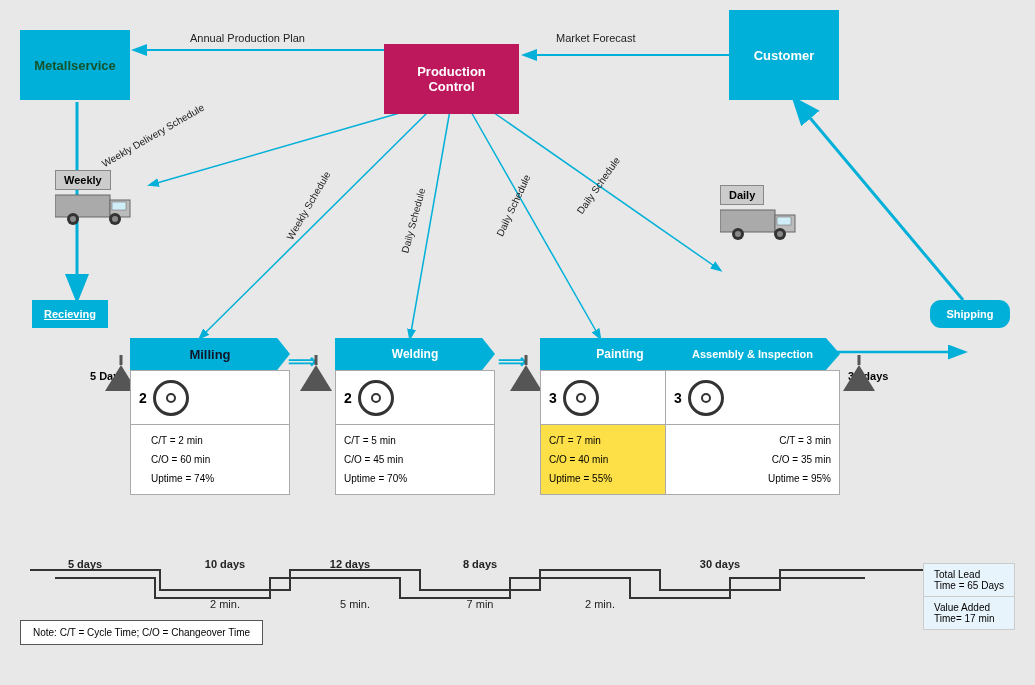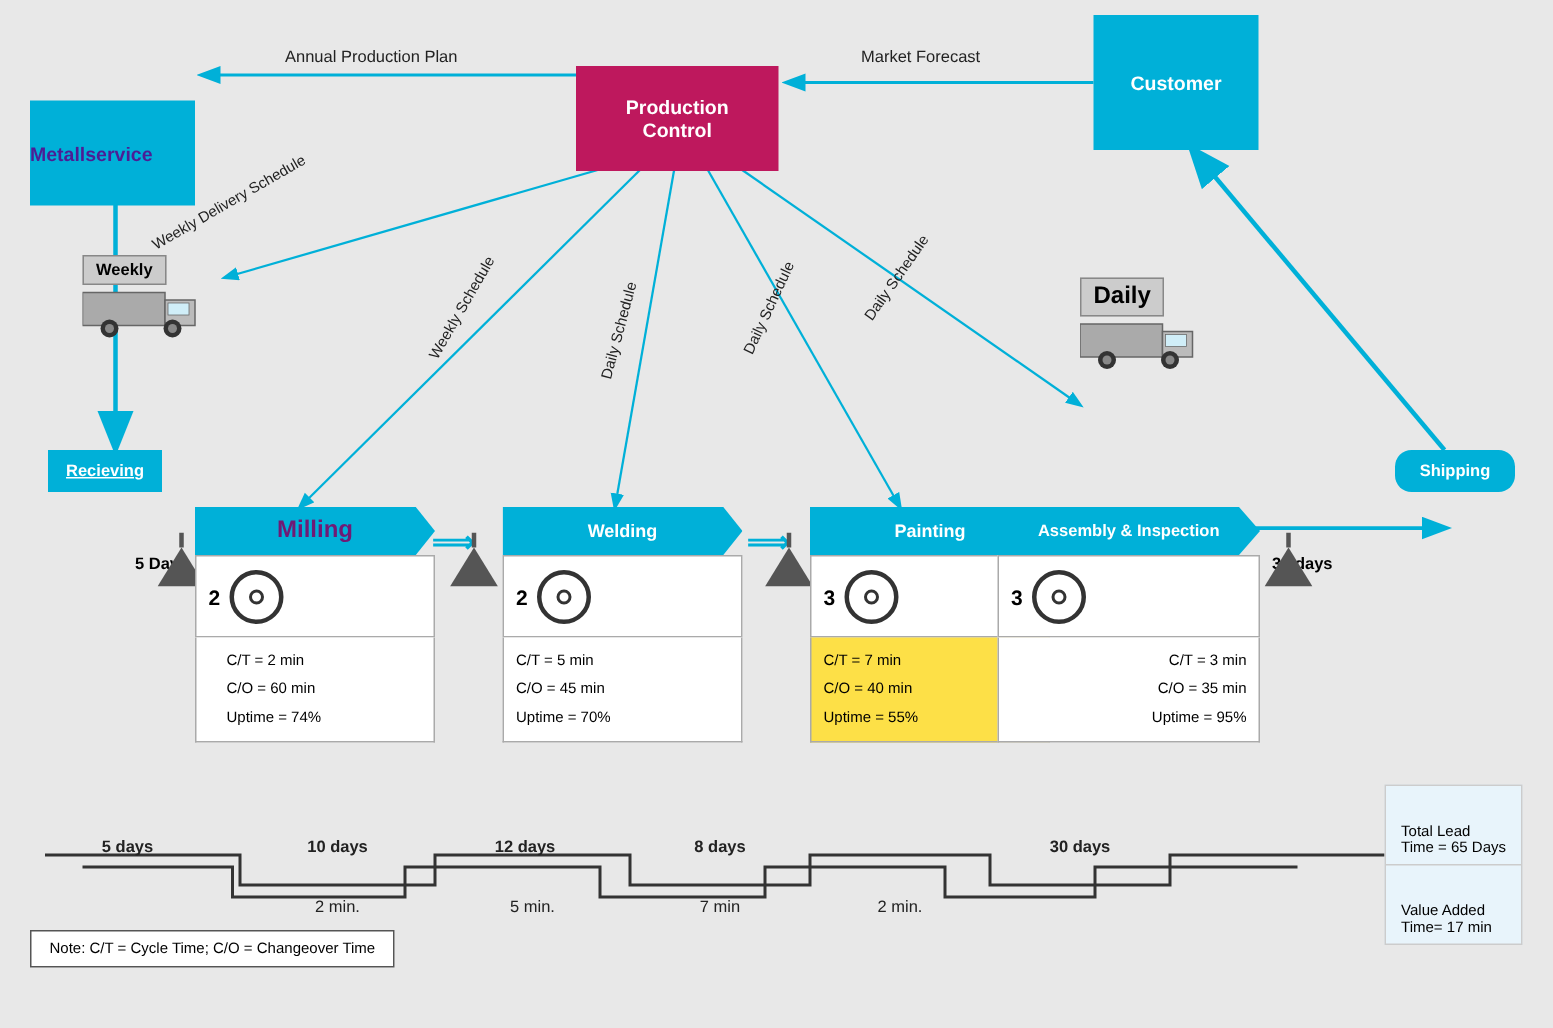--- a/index.html
+++ b/index.html
@@ -66,26 +66,25 @@
     
     .metallservice-box {
       position: absolute;
       top: 30px;
       left: 20px;
       width: 110px;
       height: 70px;
       background: #00b0d8;
       display: flex;
       align-items: center;
-      justify-content: flex-start;
+      justify-content: center;
       text-align: center;
       font-weight: bold;
       font-size: 13px;
-      color: #4c1d95;
-      margin-top: 37px;
+      color: #14532d;
     }
 
     
     .receiving-box {
       position: absolute;
       top: 300px;
       left: 32px;
       width: 76px;
       height: 28px;
       background: #00b0d8;
@@ -145,21 +144,20 @@
       position: absolute;
       bottom: 55px;
       right: 20px;
       border: 1px solid #ccc;
       background: #e8f4fb;
       font-size: 10px;
     }
     .summary-row {
       padding: 5px 10px;
       border-bottom: 1px solid #ccc;
-      margin-top: 20px;
     }
     .summary-row:last-child { border-bottom: none; }
 
     
     .rotated-label {
       position: absolute;
       font-size: 10px;
       transform-origin: center center;
       white-space: nowrap;
       color: #222;
@@ -238,21 +236,21 @@
   </div>
 
   <div class="metallservice-box">
     <span>Metallservice</span>
   </div>
 
   <div class="rotated-label" style="top:32px; left:190px; font-size:11px;">
     <span>Annual Production Plan</span>
   </div>
 
-  <div class="rotated-label" style="top:32px; left:574px; font-size:11px;">
+  <div class="rotated-label" style="top:32px; left:556px; font-size:11px;">
     <span>Market Forecast</span>
   </div>
 
   <div class="rotated-label" style="top:130px; left:95px; transform:rotate(-30deg); font-size:10px;">
     <span>Weekly Delivery Schedule</span>
   </div>
 
   <div class="rotated-label" style="top:200px; left:270px; transform:rotate(-60deg); font-size:10px;">
     <span>Weekly Schedule</span>
   </div>
@@ -282,21 +280,21 @@
       <rect x="57" y="12" width="14" height="8" fill="#d0eef8" stroke="#666" stroke-width="0.5"></rect>
 
       <circle cx="18" cy="29" r="6" fill="#333"></circle>
       <circle cx="18" cy="29" r="3" fill="#888"></circle>
       <circle cx="60" cy="29" r="6" fill="#333"></circle>
       <circle cx="60" cy="29" r="3" fill="#888"></circle>
     </svg>
   </div>
 
   <div class="truck-daily">
-    <div style="background:#ccc; border:1.5px solid #888; padding:3px 8px; font-size:16px; font-weight:bold; display:inline-block;">
+    <div style="background:#ccc; border:1.5px solid #888; padding:3px 8px; font-size:11px; font-weight:bold; display:inline-block;">
       <span>Daily</span>
     </div>
     <svg width="80" height="38" viewBox="0 0 80 38" style="display:block;">
       <rect x="0" y="5" width="55" height="22" fill="#aaa" stroke="#666" stroke-width="1"></rect>
       <rect x="55" y="10" width="20" height="17" fill="#bbb" stroke="#666" stroke-width="1"></rect>
       <rect x="57" y="12" width="14" height="8" fill="#d0eef8" stroke="#666" stroke-width="0.5"></rect>
       <circle cx="18" cy="29" r="6" fill="#333"></circle>
       <circle cx="18" cy="29" r="3" fill="#888"></circle>
       <circle cx="60" cy="29" r="6" fill="#333"></circle>
       <circle cx="60" cy="29" r="3" fill="#888"></circle>
@@ -348,21 +346,21 @@
   </div>
 
   <div style="position:absolute; top:355px; left:843px;">
     <svg width="32" height="36">
       <line x1="16" y1="0" x2="16" y2="10" stroke="#555" stroke-width="3"></line>
       <polygon points="0,36 32,36 16,10" fill="#555"></polygon>
     </svg>
   </div>
 
   <div style="position:absolute; top:338px; left:130px; width:160px;">
-    <div style="background:#00b0d8; color:#701a75; font-weight:bold; font-size:16px; text-align:center; padding:6px; clip-path:polygon(0 0, 92% 0, 100% 50%, 92% 100%, 0 100%); height:32px; display:flex; align-items:center; justify-content:center;">
+    <div style="background:#00b0d8; color:#0f172a; font-weight:bold; font-size:13px; text-align:center; padding:6px; clip-path:polygon(0 0, 92% 0, 100% 50%, 92% 100%, 0 100%); height:32px; display:flex; align-items:center; justify-content:center;">
       <span>Milling</span>
     </div>
     <div style="background:white; border:1px solid #aaa; padding:8px; display:flex; align-items:center; gap:6px; min-height:55px;">
       <span style="font-weight:bold; font-size:14px;">2</span>
       <div style="width:36px; height:36px; border:3px solid #333; border-radius:50%; background:white; display:flex; align-items:center; justify-content:center;">
         <div style="width:10px; height:10px; border-radius:50%; border:2px solid #333;"></div>
       </div>
     </div>
     <div style="background:white; border:1px solid #aaa; border-top:none; padding:6px 20px; font-size:10px; line-height:1.9;">
       <div>C/T = 2 min</div>

